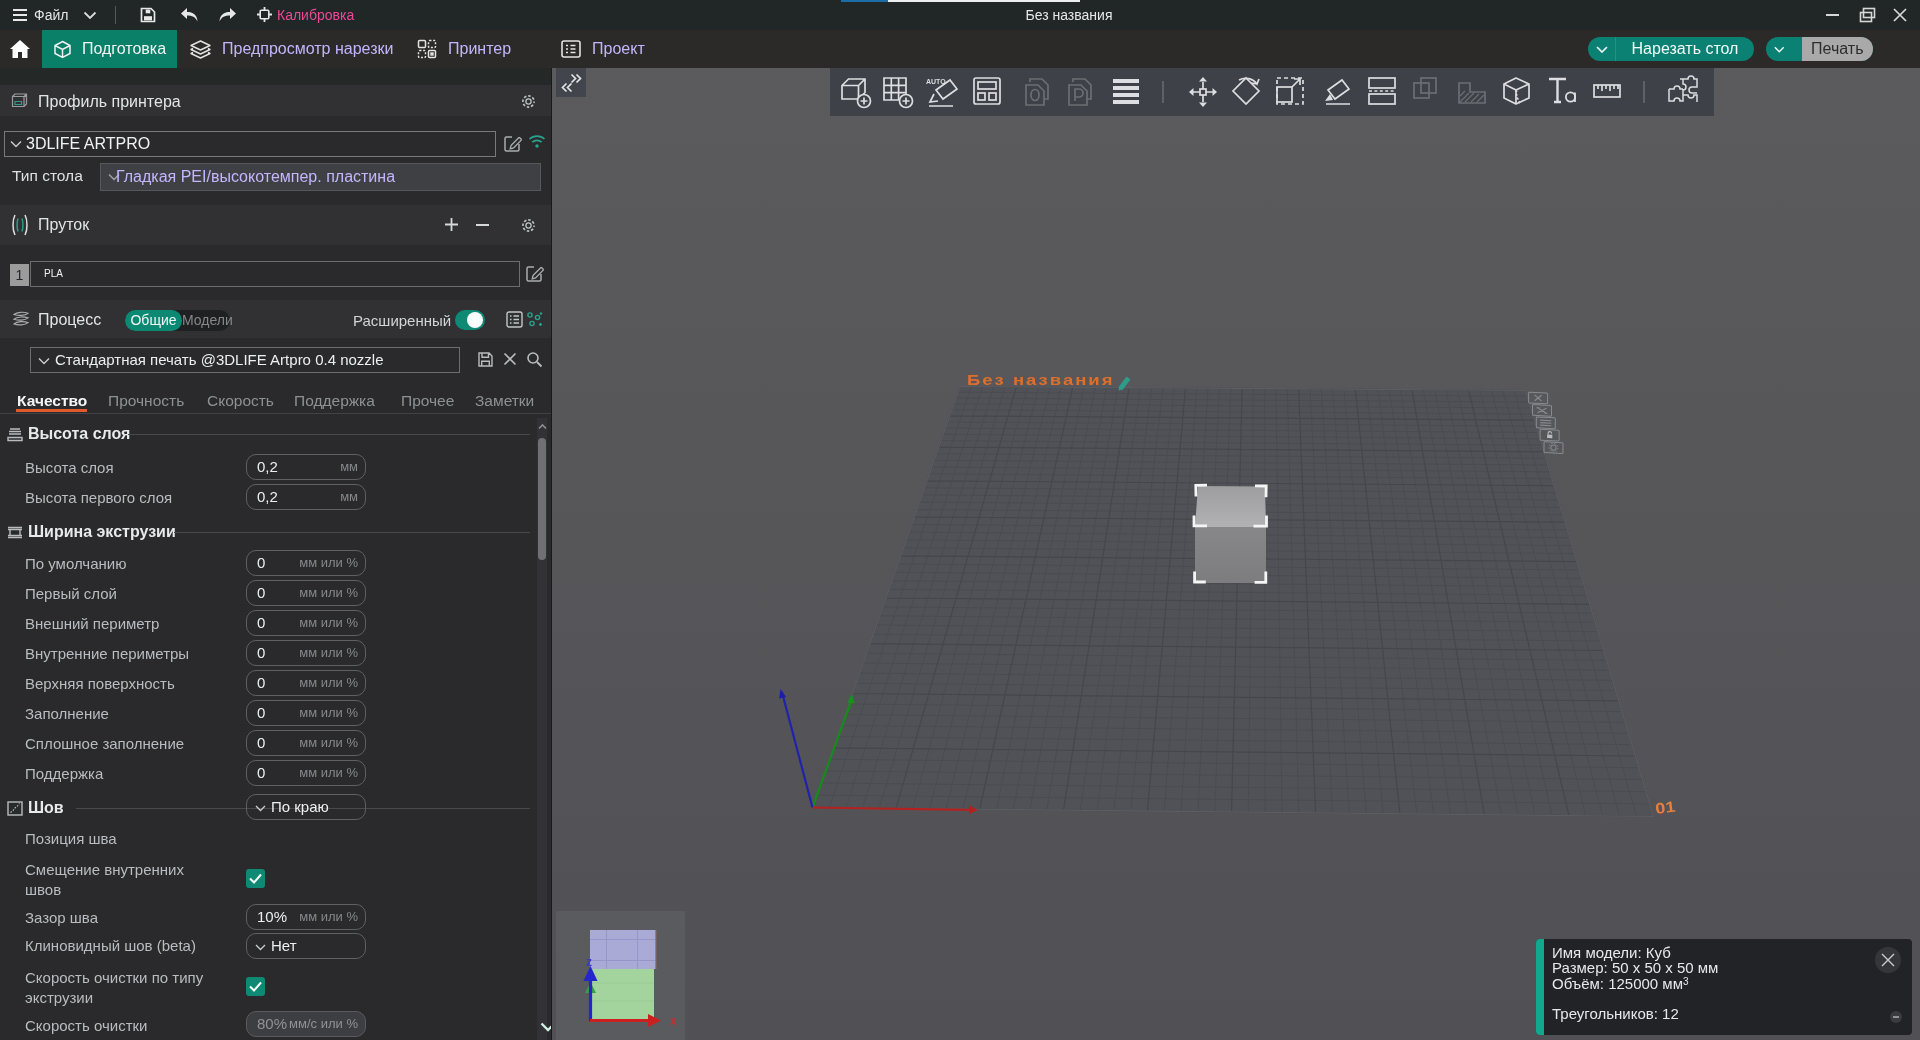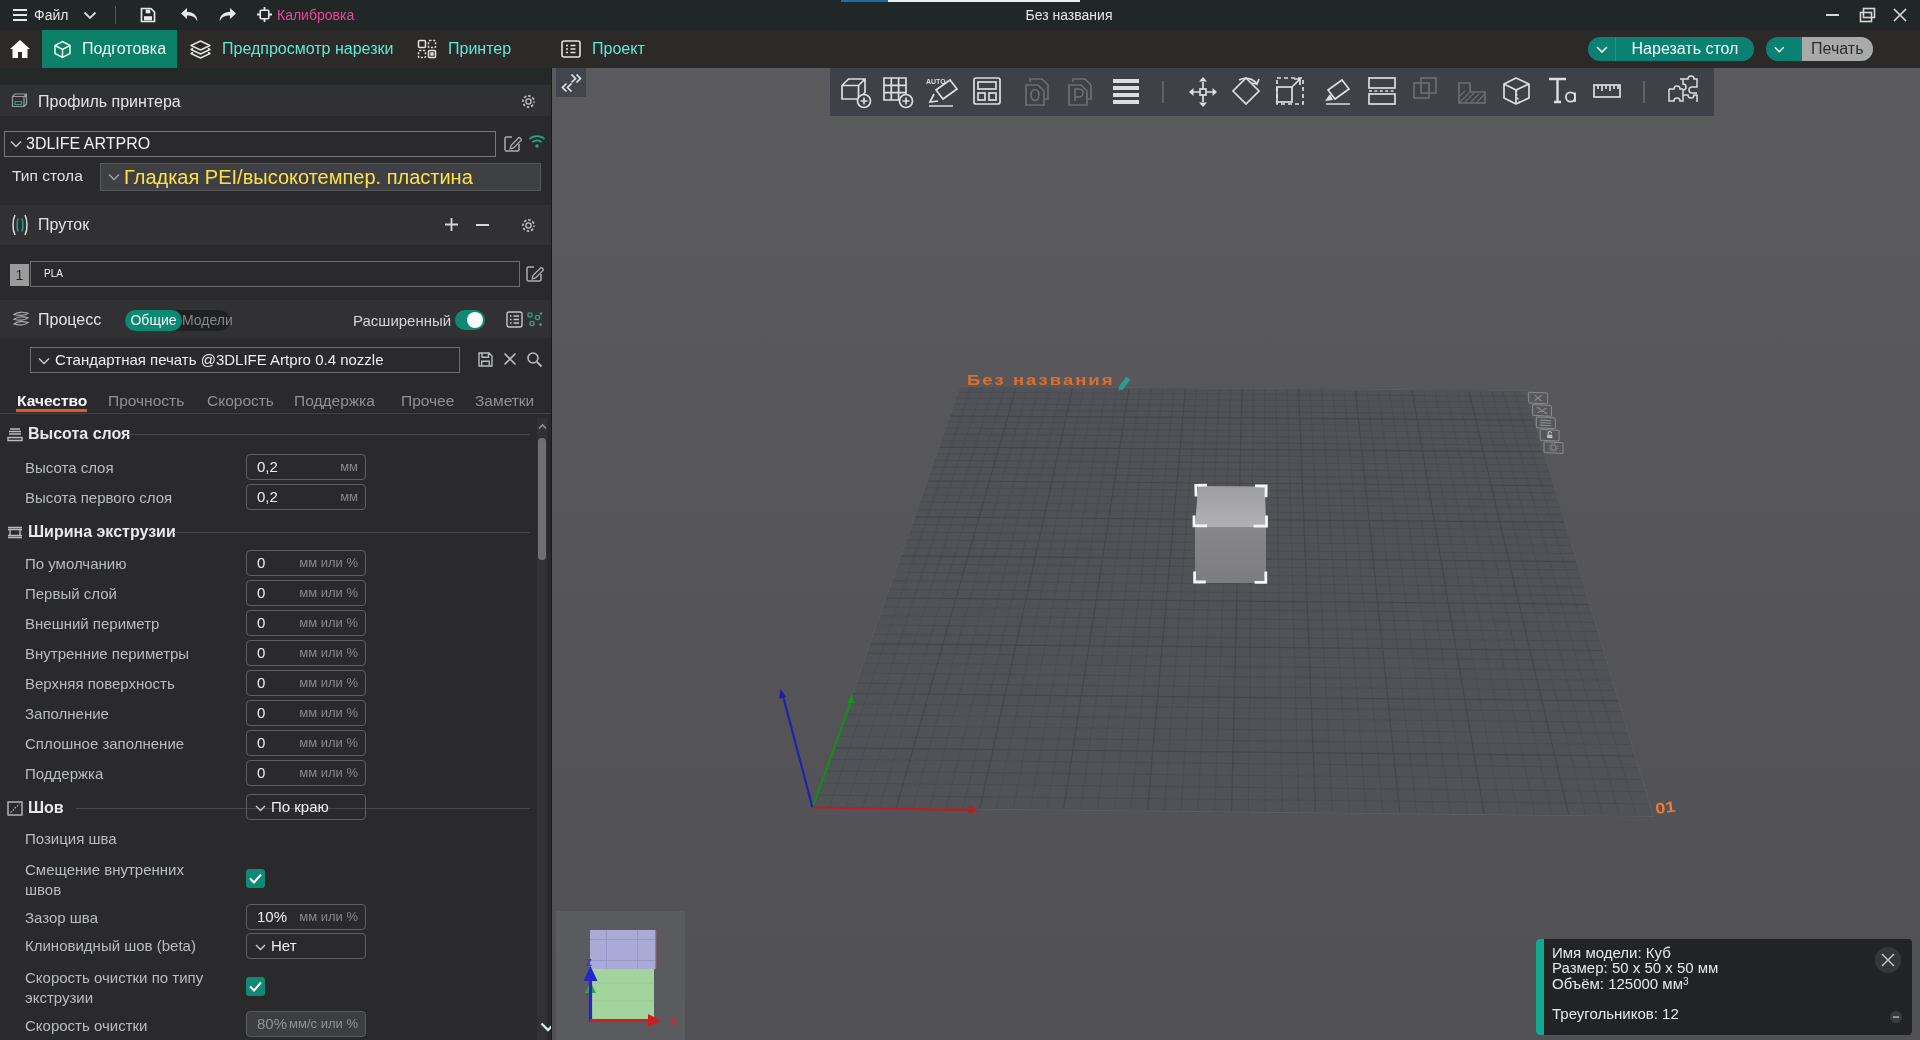--- a/index.html
+++ b/index.html
@@ -4,29 +4,29 @@
 *{margin:0;padding:0;box-sizing:border-box}
 html,body{width:1920px;height:1040px;overflow:hidden;background:#2a2a2c}
 body{font-family:"Liberation Sans",sans-serif;position:relative}
 .abs{position:absolute}
 
 #titlebar{position:absolute;left:0;top:0;width:1920px;height:30px;background:#212726;color:#dfe1e2}
 #topline-b{position:absolute;left:841px;top:0;width:47px;height:2px;background:#1c6ca8}
 #topline-w{position:absolute;left:888px;top:0;width:192px;height:2px;background:#eceff0}
 
 #tabbar{position:absolute;left:0;top:30px;width:1920px;height:38px;background:#2c2929}
-.ttab{position:absolute;top:30px;height:38px;display:flex;align-items:center;gap:11px;color:#5eead4;font-size:16px}
+.ttab{position:absolute;top:30px;height:38px;display:flex;align-items:center;gap:11px;color:#c4b5fd;font-size:16px}
 #tab-active{position:absolute;left:42px;top:30px;width:135px;height:38px;background:#0a8068;display:flex;align-items:center;justify-content:center;gap:10px;color:#f2f4f4;font-size:16px}
 .pill{position:absolute;top:37px;height:24px;border-radius:12px;display:flex;align-items:center}
 
 #sidebar{position:absolute;left:0;top:68px;width:652px;height:972px;background:#2a2a2c;color:#c6c8cb;overflow:hidden}
 #sidebar .hdr{position:absolute;left:0;width:552px;background:#313134}
 .sec-title{font-size:16px;font-weight:bold;color:#e7e9eb}
 .lbl{position:absolute;font-size:15px;color:#b9bcc0}
-.ibox{position:absolute;left:246px;width:120px;height:26px;border:1px solid #5e6063;border-radius:4px;font-size:15px;color:#eceef0}
+.ibox{position:absolute;left:246px;width:120px;height:26px;border:1px solid #5e6063;border-radius:10px;font-size:15px;color:#eceef0}
 .ibox .val{position:absolute;left:10px;top:0;line-height:24px}
 .ibox .unit{position:absolute;right:7px;top:0;line-height:24px;font-size:13px;color:#85888c}
 .hrule{position:absolute;height:1px;background:#48494d}
 .chk{position:absolute;left:246px;width:19px;height:19px;background:#0e8a74;border-radius:3px}
 
 #viewport{position:absolute;left:552px;top:68px;width:1368px;height:972px;background:linear-gradient(#5b5b5e,#515155)}
 #vpsvg{position:absolute;left:0;top:0}
 #toolbar{position:absolute;left:278px;top:0;width:884px;height:48px;background:#3e4147}
 #collapse{position:absolute;left:4px;top:0;width:30px;height:29px;background:#42454b}
 #thumb{position:absolute;left:4px;top:843px;width:129px;height:129px;background:#5a5b5f}
@@ -133,21 +133,21 @@
 <svg class="abs" style="left:528px;top:66px" width="18" height="15" viewBox="0 0 18 15">
       <path d="M1.5 5A11 11 0 0 1 16.5 5" stroke="#2aa28c" stroke-width="1.7" fill="none"></path>
       <path d="M4.3 8.2a7 7 0 0 1 9.4 0" stroke="#2aa28c" stroke-width="1.7" fill="none"></path>
       <circle cx="9" cy="12" r="1.7" fill="#2aa28c"></circle>
     </svg>
 <div class="abs" style="left:12px;top:99px;font-size:15.5px;font-weight:normal;color:#dde0e2">Тип стола</div>
 <div class="abs" style="left:100px;top:95px;width:441px;height:28px;background:#3e4043;border:1px solid #55585c"></div>
 <svg class="abs" style="left:108px;top:105px" width="12" height="8" viewBox="0 0 12 8">
       <path d="M1 1.5 6 6.5l5-5" stroke="#9fa3a7" stroke-width="1.5" fill="none"></path>
     </svg>
-<div class="abs" style="left:124px;top:95px;height:28px;line-height:28px;font-size:20px;color:#fde047">Гладкая PEI/высокотемпер. пластина</div>
+<div class="abs" style="left:116px;top:95px;height:28px;line-height:28px;font-size:16px;color:#c4b5fd">Гладкая PEI/высокотемпер. пластина</div>
 <div class="hdr" style="top:137px;height:40px"></div>
 <svg class="abs" style="left:12px;top:146px" width="16" height="22" viewBox="0 0 16 22">
       <path d="M3 1C1.7 3.5 1 6 1 11s.7 7.5 2 10M13 1c1.3 2.5 2 5 2 10s-.7 7.5-2 10" stroke="#dcdee0" stroke-width="1.5" fill="none"></path>
       <path d="M6 4.5c-.6 1.8-.9 3.6-.9 6.5s.3 4.7.9 6.5M10 4.5c.6 1.8.9 3.6.9 6.5s-.3 4.7-.9 6.5" stroke="#2a9d8a" stroke-width="1.5" fill="none"></path>
     </svg>
 <div class="abs" style="left:38px;top:148px;font-size:16px;color:#e2e4e6">Пруток</div>
 <svg class="abs" style="left:445px;top:150px" width="13" height="13" viewBox="0 0 13 13">
       <path d="M6.5 0v13M0 6.5h13" stroke="#d6d8da" stroke-width="1.8"></path>
     </svg>
 <svg class="abs" style="left:476px;top:156px" width="13" height="2" viewBox="0 0 13 2">

